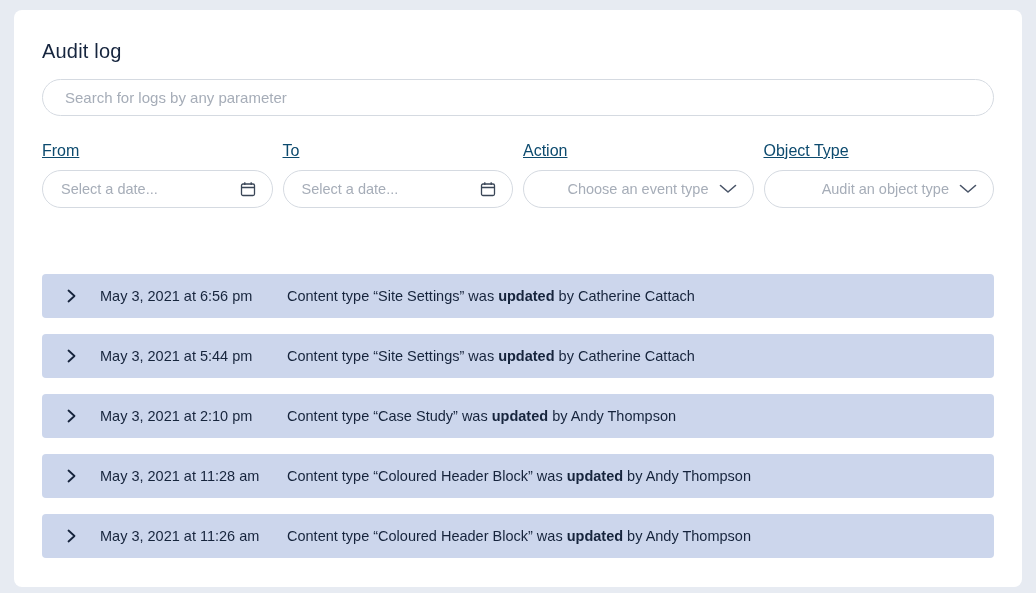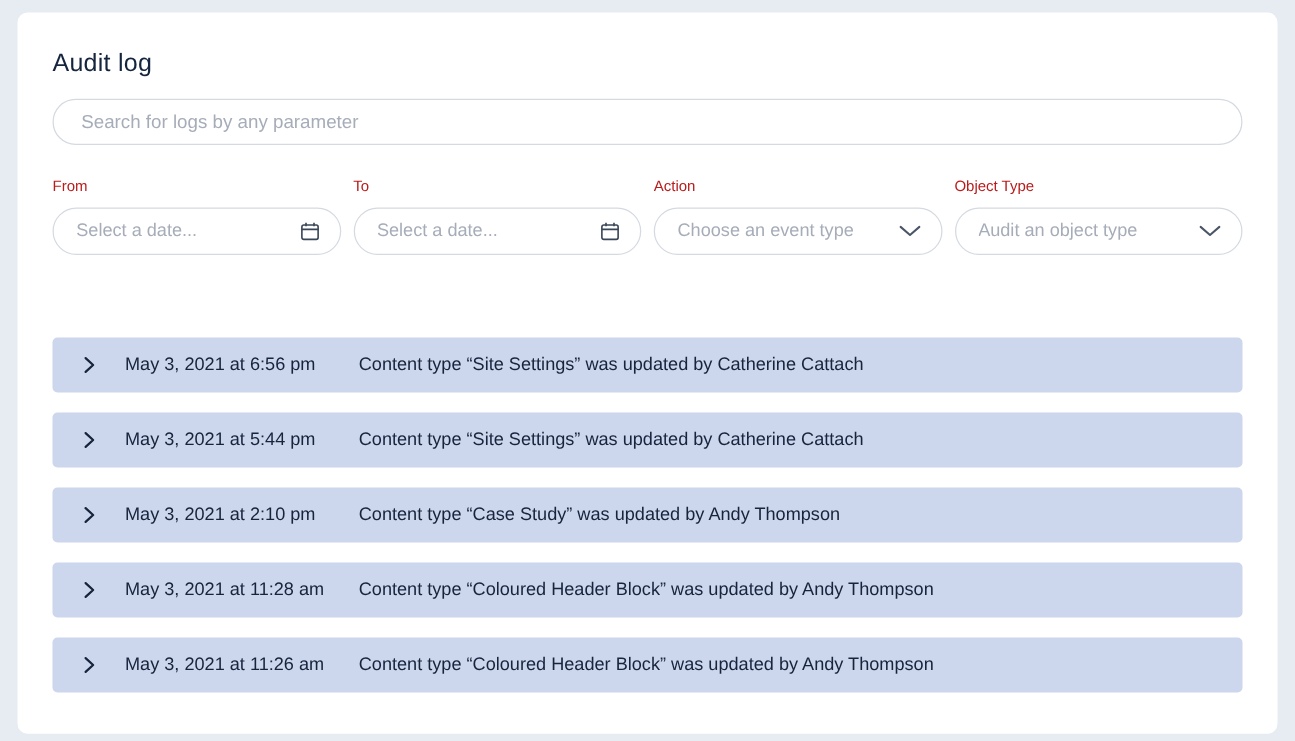--- a/index.html
+++ b/index.html
@@ -39,31 +39,32 @@
   }
   .search-input::placeholder { color: #a6adb8; }
 
   .filters {
     margin-top: 26px;
     display: flex;
     gap: 10px;
   }
   .filter { flex: 1; min-width: 0; }
   .filter-label {
-    font-size: 12px;
-    color: #b91c1c;
+    font-size: 16px;
+    color: #0c4a6e;
     margin-bottom: 10px;
+    text-decoration: underline;
   }
   .filter-control {
     height: 38px;
     border: 1px solid #d5dae1;
     border-radius: 19px;
     display: flex;
     align-items: center;
-    justify-content: space-between;
+    justify-content: flex-end;
     padding: 0 16px 0 18px;
     background: #fff;
     cursor: pointer;
   }
   .filter-control input {
     border: none;
     outline: none;
     flex: 1;
     min-width: 0;
     font-size: 14.5px;
@@ -108,21 +109,21 @@
     font-size: 14.5px;
     color: #16243c;
   }
   .row-message {
     font-size: 14.5px;
     color: #16243c;
     white-space: nowrap;
     overflow: hidden;
     text-overflow: ellipsis;
   }
-  .row-message .action { font-weight: 400; }
+  .row-message .action { font-weight: 700; }
 </style>
 </head>
 <body>
 
 <div class="card">
 
   <h1 class="page-title">Audit log</h1>
 
   <div class="search-wrap">
     <input class="search-input" type="text" placeholder="Search for logs by any parameter" style="">

